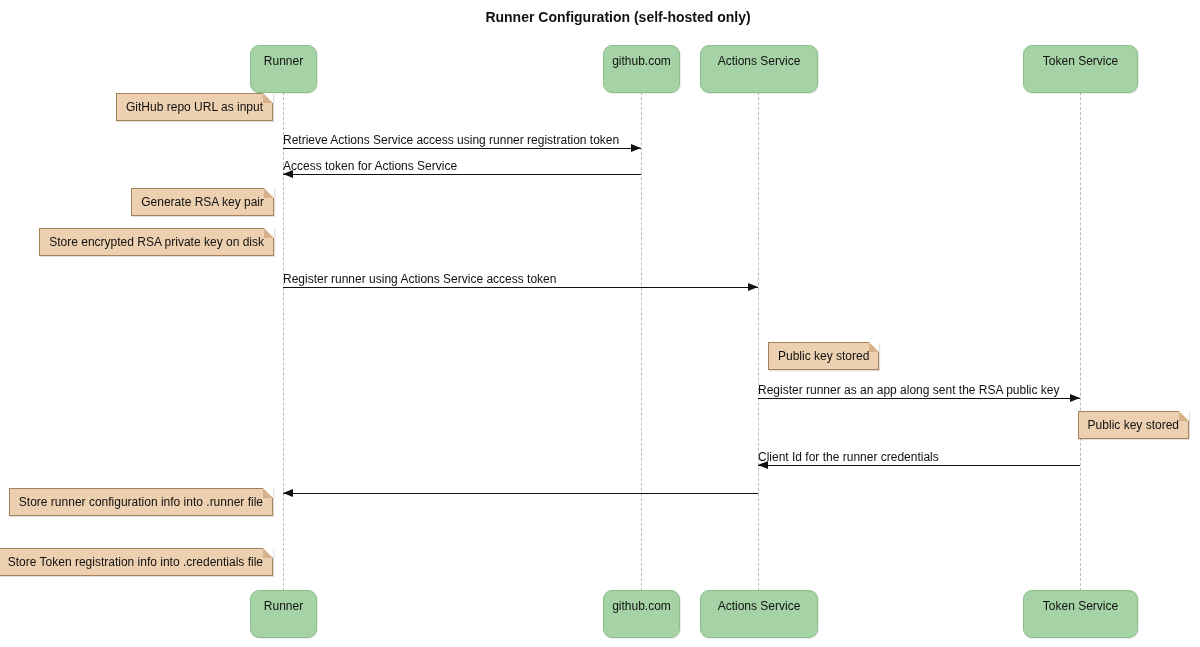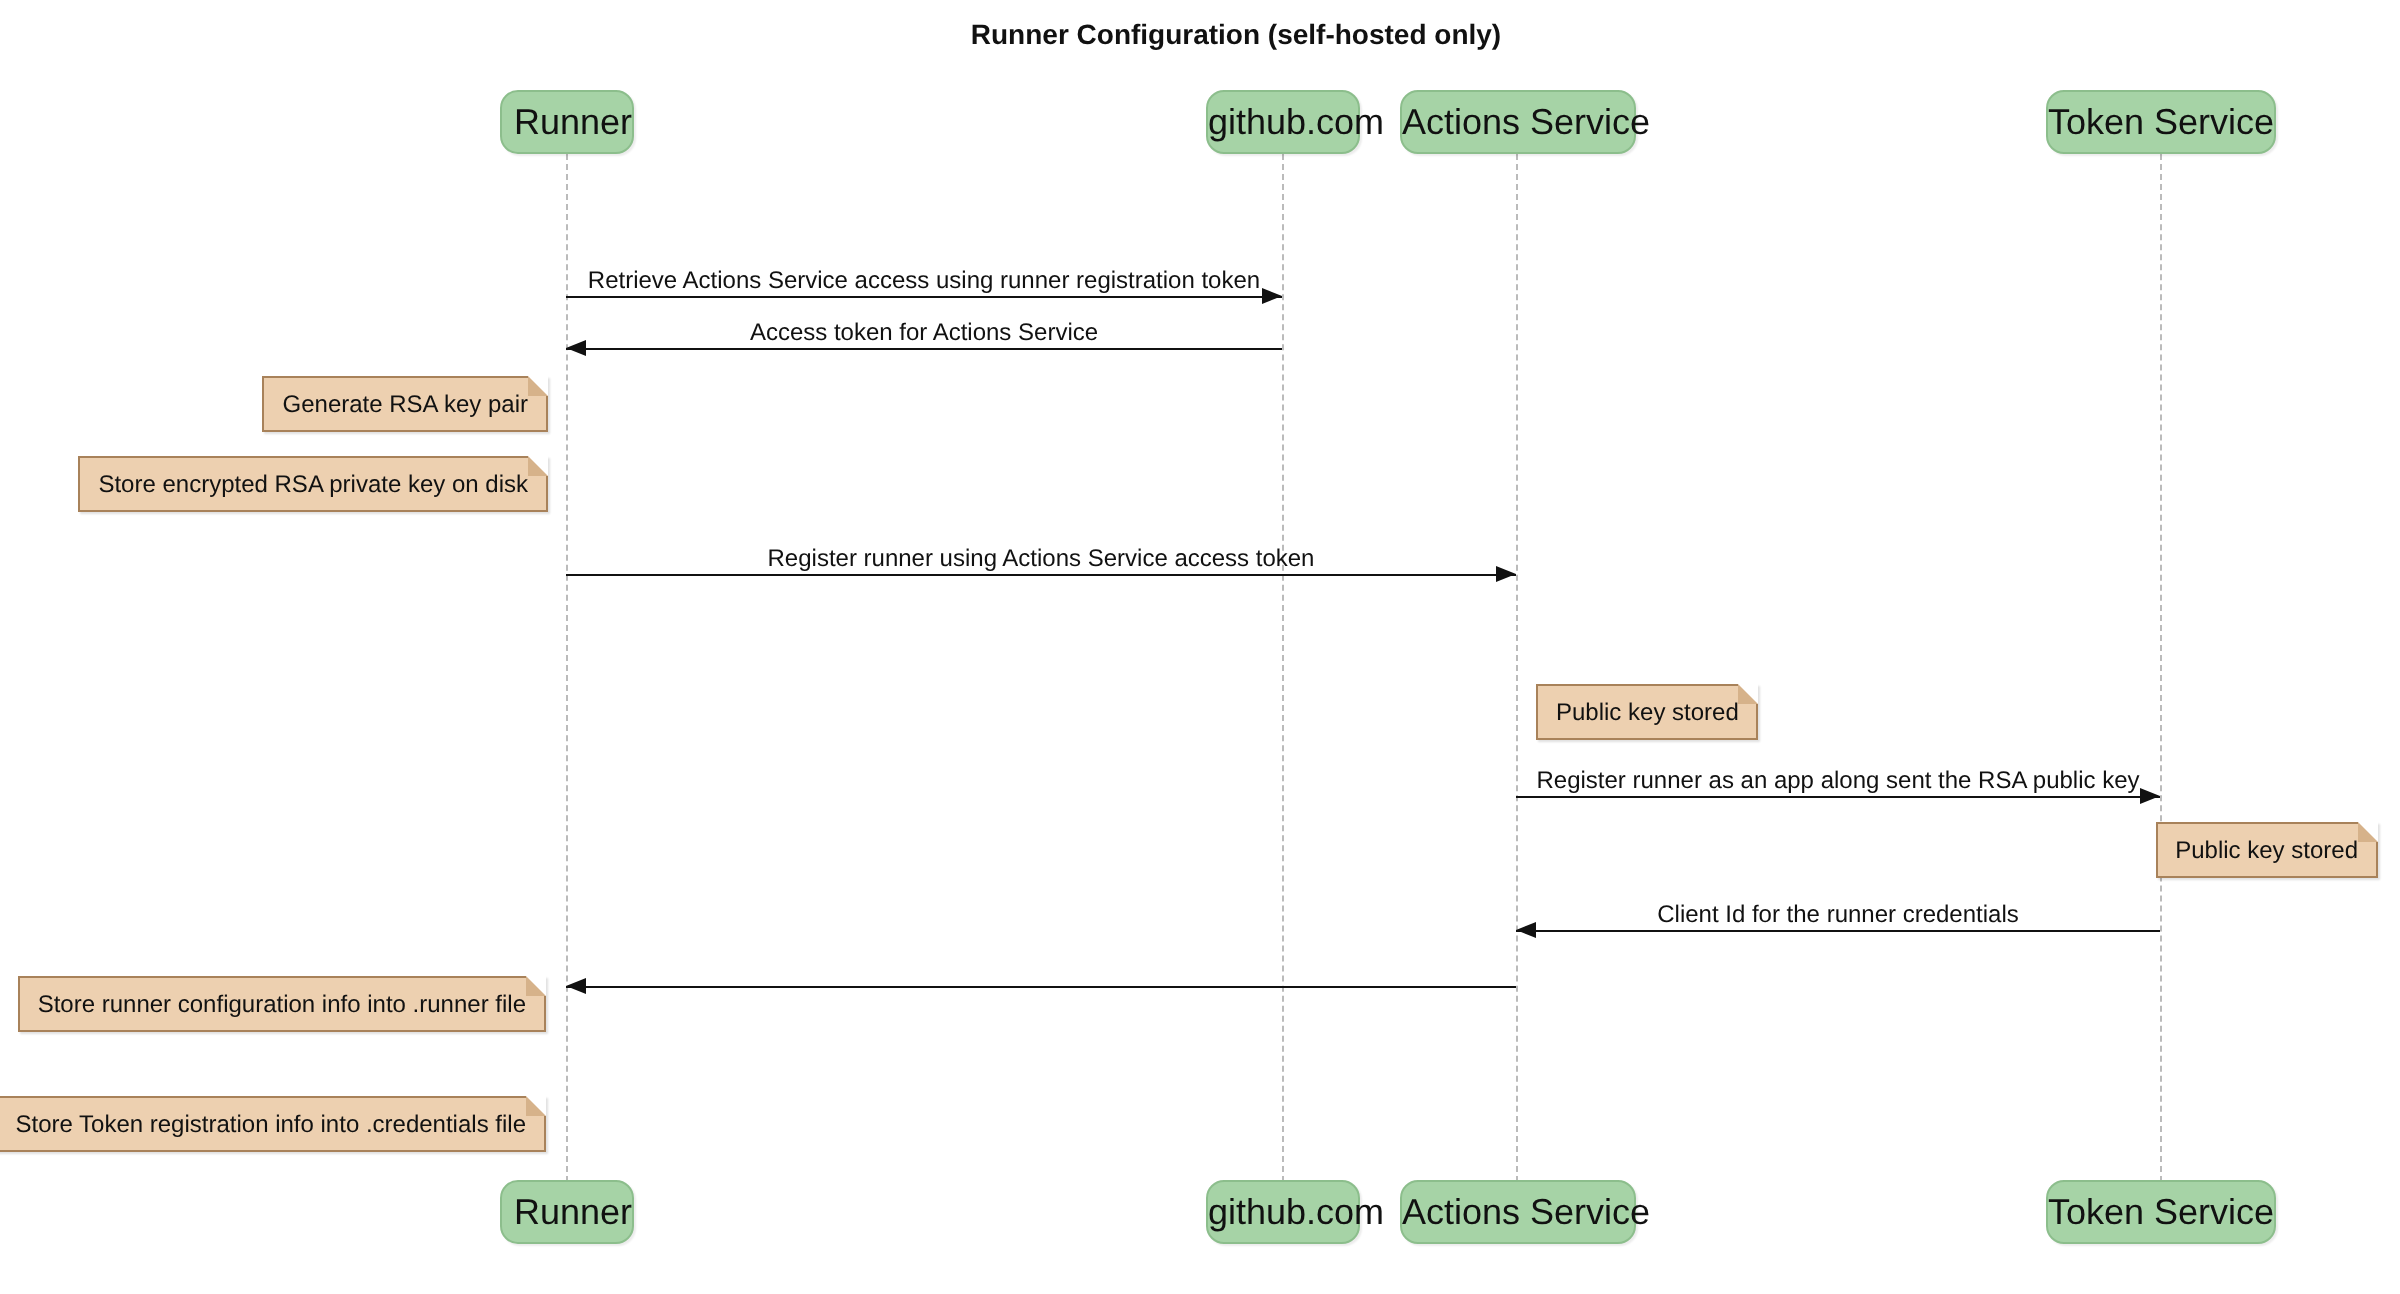--- a/index.html
+++ b/index.html
@@ -23,40 +23,40 @@
   .title{
     position:absolute;top:9px;left:0;width:1200px;padding-left:36px;
     text-align:center;font-size:14px;font-weight:bold;color:var(--text);
     white-space:nowrap;
   }
   .lifeline{
     position:absolute;top:77px;height:514px;width:0;
     border-left:1px dashed var(--lifeline);
   }
   .participant{
-    position:absolute;height:32px;border-radius:9px;
+    position:absolute;height:48px;border-radius:9px;
     background:var(--participant-fill);
     border:1px solid var(--participant-border);
-    font-size:18px;line-height:30px;text-align:right;
+    font-size:12px;line-height:30px;text-align:center;
     white-space:nowrap;color:var(--text);
     box-shadow:1px 1px 1px rgba(0,0,0,0.08);
   }
   .note{
     position:absolute;background:var(--note-fill);
     border:1px solid var(--note-border);
     font-size:12px;line-height:16px;padding:5px 9px;white-space:nowrap;
     color:var(--text);box-shadow:1px 1px 1px rgba(0,0,0,0.12);
   }
   .note::before{
     content:"";position:absolute;top:-1px;right:-1px;width:0;height:0;
     border-style:solid;border-width:0 10px 10px 0;
     border-color:transparent var(--bg) var(--note-fold) transparent;
   }
   .msg-label{
-    position:absolute;font-size:12px;text-align:center;white-space:nowrap;
+    position:absolute;font-size:12px;text-align:left;white-space:nowrap;
     color:var(--text);
   }
   .msg-line{
     position:absolute;height:0;border-top:1px solid var(--arrow);
   }
   .ah{position:absolute;width:0;height:0;
     border-top:4px solid transparent;border-bottom:4px solid transparent;}
   .ah-right{border-left:10px solid var(--arrow);}
   .ah-left{border-right:10px solid var(--arrow);}
 </style>
@@ -98,20 +98,21 @@
   <div class="msg-line" style="left:758px;top:398px;width:322px"></div>
   <div class="ah ah-right" style="left:1070px;top:394px"></div>
 
   <div class="msg-label" style="left:758px;top:450px;width:322px">Client Id for the runner credentials</div>
   <div class="msg-line" style="left:758px;top:465px;width:322px"></div>
   <div class="ah ah-left" style="left:758px;top:461px"></div>
 
   <div class="msg-line" style="left:283px;top:493px;width:475px"></div>
   <div class="ah ah-left" style="left:283px;top:489px"></div>
 
+  <div class="note" style="right:927px;top:93px"><span>GitHub repo URL as input</span></div>
   <div class="note" style="right:926px;top:228px"><span>Store encrypted RSA private key on disk</span></div>
   <div class="note" style="right:926px;top:188px"><span>Generate RSA key pair</span></div>
   <div class="note" style="left:768px;top:342px"><span>Public key stored</span></div>
   <div class="note" style="right:11px;top:411px"><span>Public key stored</span></div>
   <div class="note" style="right:927px;top:488px"><span>Store runner configuration info into .runner file</span></div>
   <div class="note" style="right:927px;top:548px"><span>Store Token registration info into .credentials file</span></div>
 
 </div>
 
 </body></html>

